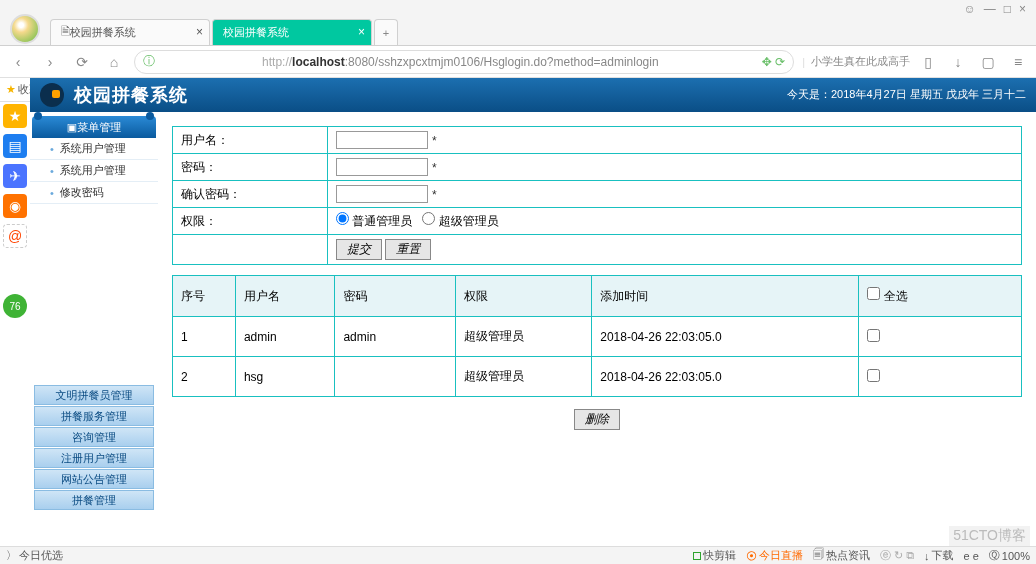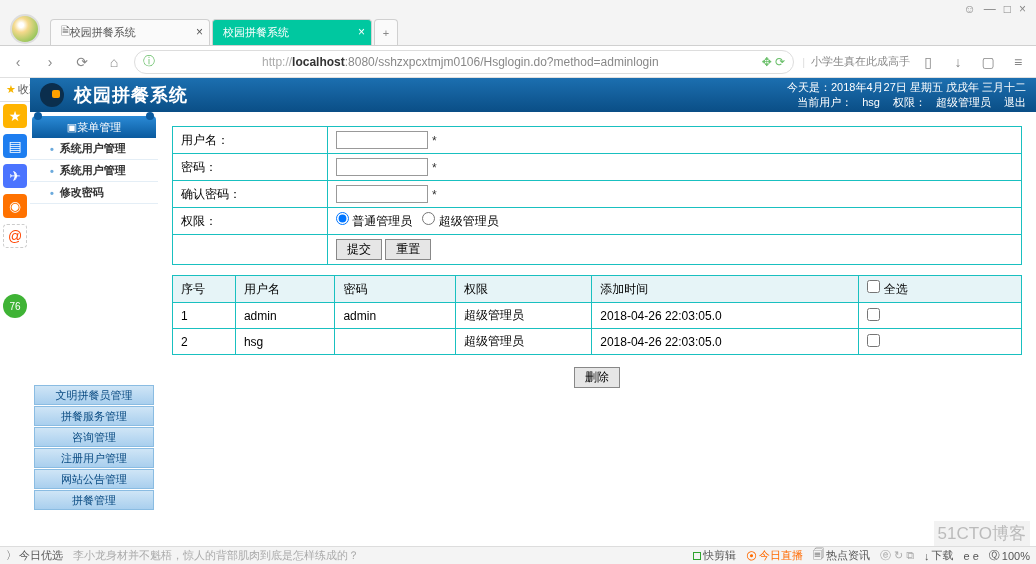--- a/index.html
+++ b/index.html
@@ -42,46 +42,46 @@
 .app-head .logo::after { content: ""; position: absolute; left: 12px; top: 7px; width: 8px; height: 8px; background: #ffa200; border-radius: 2px; }
 .app-head .title { font-size: 18px; font-weight: 600; letter-spacing: 1px; }
 .app-head .meta { margin-left: auto; font-size: 11px; text-align: right; line-height: 1.4; }
 .app-head .meta .row2 span { margin-left: 10px; }
 
 .app-body { flex: 1; display: flex; background: #fff; overflow: hidden; }
 .sidebar { width: 128px; background: #fff; display: flex; flex-direction: column; }
 .sb-head { height: 22px; background: linear-gradient(#2a8ad6, #0a5a9e); color: #fff; font-size: 11px; display: flex; align-items: center; justify-content: center; border-radius: 4px 4px 0 0; margin: 4px 2px 0; position: relative; }
 .sb-head::before, .sb-head::after { content: ""; position: absolute; top: -4px; width: 8px; height: 8px; background: #0a5a9e; border-radius: 50%; }
 .sb-head::before { left: 2px; } .sb-head::after { right: 2px; }
-.sb-item { height: 22px; display: flex; align-items: center; padding-left: 20px; font-size: 11px; color: #333; border-bottom: 1px solid #e4eef6; cursor: pointer; font-weight: bold; }
+.sb-item { height: 22px; display: flex; align-items: center; padding-left: 20px; font-size: 11px; color: #333; border-bottom: 1px solid #e4eef6; cursor: pointer; }
 .sb-item::before { content: "•"; color: #6aa9dc; margin-right: 6px; }
 .sb-group2 { margin-top: 180px; }
 .sb-item2 { height: 20px; background: linear-gradient(#cfe5f6, #a9cfee); border: 1px solid #8abce2; margin: 1px 4px; font-size: 11px; display: flex; align-items: center; justify-content: center; color: #0a4b82; cursor: pointer; }
 
 .content { flex: 1; padding: 14px 14px 0 14px; overflow: auto; }
 .form-table { width: 100%; border-collapse: collapse; }
 .form-table td { border: 1px solid #19c0c0; padding: 4px 8px; font-size: 12px; }
 .form-table td:first-child { width: 155px; }
 .form-table input[type=text], .form-table input[type=password] { width: 92px; border: 1px solid #999; height: 18px; }
-.btn { background: #e6e6e6; border: 1px solid #888; padding: 1px 10px; font-size: 12px; cursor: pointer; }
+.btn { background: #e6e6e6; border: 1px solid #888; padding: 1px 10px; font-size: 12px; cursor: pointer; font-style: italic; }
 .star { margin-left: 4px; color: #333; }
 
 .list-title { margin-top: 14px; font-size: 12px; }
 .data-table { width: 100%; border-collapse: collapse; margin-top: 10px; }
-.data-table th, .data-table td { border: 1px solid #19c0c0; padding: 4px 8px; font-size: 12px; text-align: left; font-weight: normal; }
+.data-table th, .data-table td { border: 1px solid #19c0c0; padding: 11px 8px; font-size: 12px; text-align: left; font-weight: normal; }
 .data-table th { background: #e6f4f7; }
 .col-no { width: 60px; } .col-user { width: 95px; } .col-pass { width: 115px; } .col-perm { width: 130px; } .col-time { width: 255px; } .col-check { width: 155px; }
 .del-wrap { text-align: center; margin-top: 12px; }
 
 .status-bar { height: 18px; background: #f4f4f4; border-top: 1px solid #ddd; display: flex; align-items: center; font-size: 11px; color: #555; padding: 0 6px; gap: 10px; position: absolute; left: 0; right: 0; bottom: 0; }
 .status-bar .sp { flex: 1; }
 .status-bar .item { display: flex; align-items: center; gap: 2px; }
 .status-bar .dim { color: #aaa; }
 .green-dot { display: inline-block; width: 8px; height: 8px; border: 1px solid #2fa32f; }
-.watermark { position: absolute; right: 6px; bottom: 18px; font-size: 17px; color: #bbb; background: rgba(230,230,230,.5); padding: 1px 4px; }
+.watermark { position: absolute; right: 6px; bottom: 18px; font-size: 14px; color: #bbb; background: rgba(230,230,230,.5); padding: 1px 4px; }
 </style>
 </head>
 <body>
 
 <div class="title-bar">
   <span>☺</span>
   <span>—</span>
   <span>□</span>
   <span>×</span>
 </div>
@@ -169,25 +169,20 @@
   <div class="sr-item sr-green">76</div>
   <div class="sr-item sr-plus">+</div>
 </div>
 
 <div class="app">
   <div class="app-head">
     <div class="logo"></div>
     <div class="title">校园拼餐系统</div>
     <div class="meta">
       <div>今天是：2018年4月27日 星期五 戊戌年 三月十二</div>
-      <div class="row2">
-        <span>当前用户：</span><span>hsg</span>
-        <span>权限：</span><span>超级管理员</span>
-        <span>退出</span>
-      </div>
     </div>
   </div>
   <div class="app-body">
     <div class="sidebar">
       <div class="sb-head">
           <span>▣ </span>
           <span>菜单管理</span>
         </div>
       <div class="sb-item">系统用户管理</div>
       <div class="sb-item">系统用户管理</div>
@@ -262,21 +257,20 @@
         </tr>
       </tbody>
         </table>
       <div class="del-wrap"><button class="btn">删除</button></div>
     </div>
   </div>
 </div>
 
 <div class="status-bar">
   <span class="item">〉<span>今日优选</span></span>
-  <span class="item dim">李小龙身材并不魁梧，惊人的背部肌肉到底是怎样练成的？</span>
   <span class="sp"></span>
   <span class="item">
       <span class="green-dot"></span> 
       <span>快剪辑</span>
     </span>
   <span class="item" style="color:#ff6a00">⦿ <span>今日直播</span></span>
   <span class="item">🗐 <span>热点资讯</span></span>
   <span class="item dim">ⓔ ↻ ⧉</span>
   <span class="item">↓ <span>下载</span></span>
   <span class="item">e e</span>

